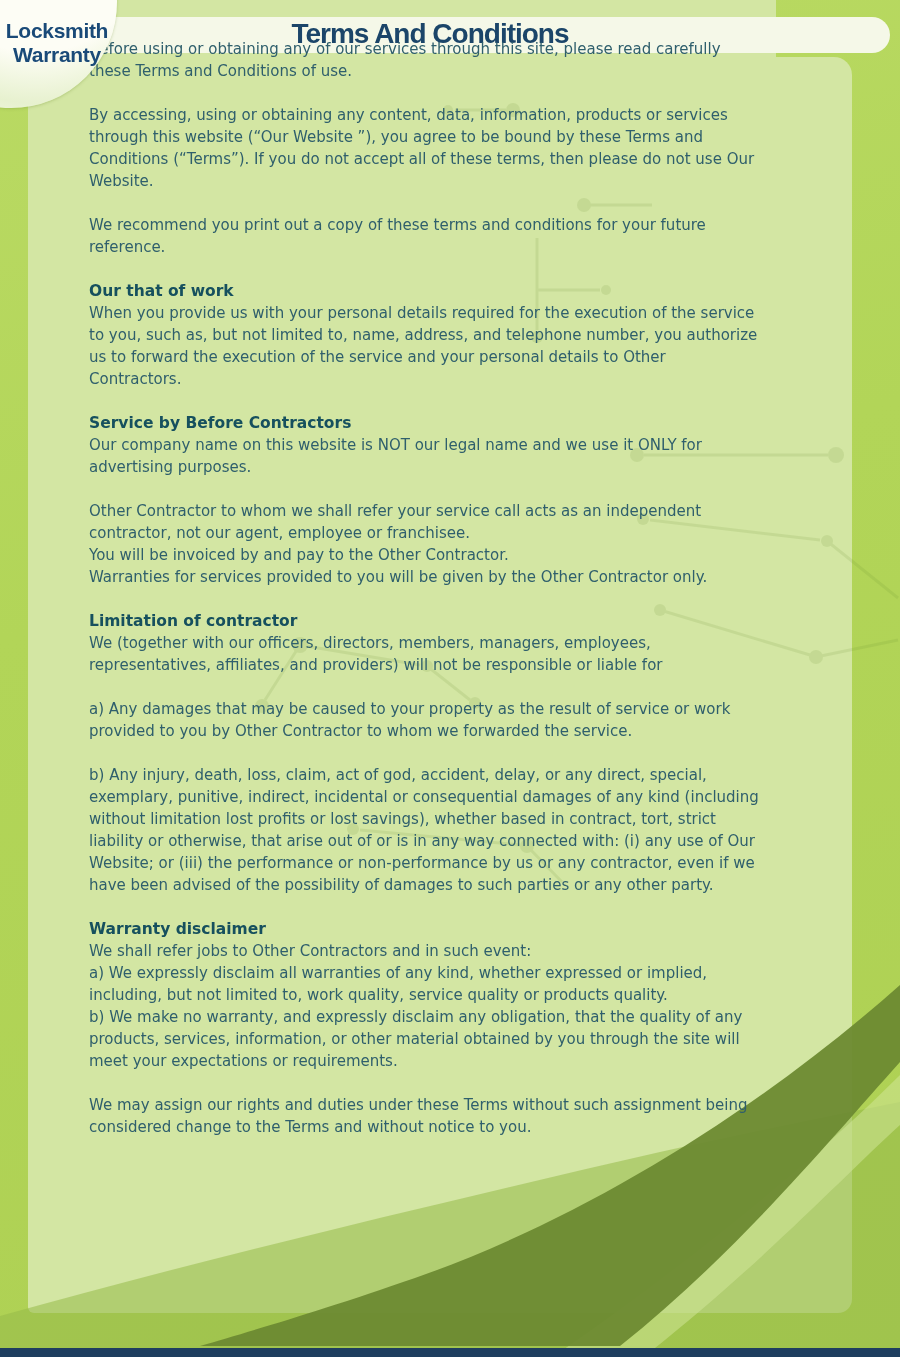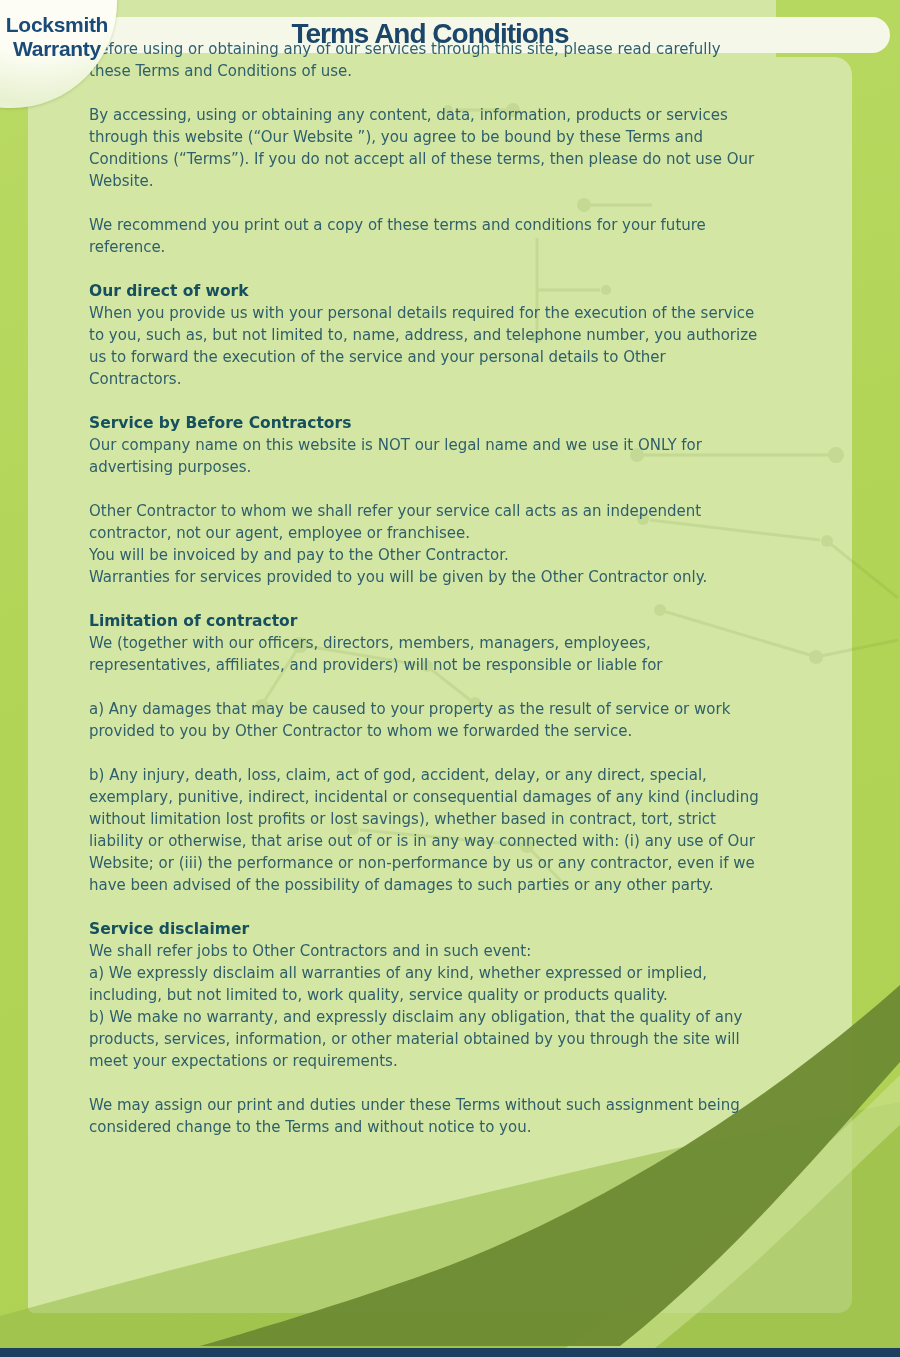--- a/index.html
+++ b/index.html
@@ -27,21 +27,21 @@
     font-weight:bold;font-size:28px;line-height:46px;letter-spacing:-1px;
     color:#1b4569;
   }
   .logo-circle{
     position:absolute;left:-95px;top:-104px;width:212px;height:212px;
     border-radius:50%;z-index:5;
     background:radial-gradient(circle at 62% 22%, #fdfdf5 52%, #e7f1cf 76%, #f6f9e8 95%);
     box-shadow:0 1px 3px rgba(120,150,60,.35);
   }
   .logo-text{
-    position:absolute;left:2px;top:13px;width:110px;z-index:6;
+    position:absolute;left:2px;top:19px;width:110px;z-index:6;
     text-align:center;font-family:"Liberation Sans",sans-serif;
     font-weight:bold;font-size:21px;line-height:24px;letter-spacing:-0.3px;
     color:#1a4a78;
   }
   .content{
     position:absolute;left:89px;top:0;width:745px;z-index:4;
     padding-top:38px;
   }
   .content p{
     margin:0 0 22px 0;font-size:15px;line-height:22px;color:#2f5f6c;
@@ -114,21 +114,21 @@
 <div class="content">
   <p>Before using or obtaining any of our services through this site, please read carefully
 these Terms and Conditions of use.</p>
   <p>By accessing, using or obtaining any content, data, information, products or services
 through this website (“Our Website ”), you agree to be bound by these Terms and
 Conditions (“Terms”). If you do not accept all of these terms, then please do not use Our
 Website.</p>
   <p>We recommend you print out a copy of these terms and conditions for your future
 reference.</p>
 
-  <h2>Our direct of work</h2>
+  <h2>Our that of work</h2>
 
   <p>When you provide us with your personal details required for the execution of the service
 to you, such as, but not limited to, name, address, and telephone number, you authorize
 us to forward the execution of the service and your personal details to Other
 Contractors.</p>
 
   <h2>Service by Before Contractors</h2>
   <p>Our company name on this website is NOT our legal name and we use it ONLY for
 advertising purposes.</p>
   <p>Other Contractor to whom we shall refer your service call acts as an independent
@@ -141,25 +141,25 @@
 representatives, affiliates, and providers) will not be responsible or liable for</p>
   <p>a) Any damages that may be caused to your property as the result of service or work
 provided to you by Other Contractor to whom we forwarded the service.</p>
   <p>b) Any injury, death, loss, claim, act of god, accident, delay, or any direct, special,
 exemplary, punitive, indirect, incidental or consequential damages of any kind (including
 without limitation lost profits or lost savings), whether based in contract, tort, strict
 liability or otherwise, that arise out of or is in any way connected with: (i) any use of Our
 Website; or (iii) the performance or non-performance by us or any contractor, even if we
 have been advised of the possibility of damages to such parties or any other party.</p>
 
-  <h2>Service disclaimer</h2>
+  <h2>Warranty disclaimer</h2>
   <p>We shall refer jobs to Other Contractors and in such event:
 a) We expressly disclaim all warranties of any kind, whether expressed or implied,
 including, but not limited to, work quality, service quality or products quality.
 b) We make no warranty, and expressly disclaim any obligation, that the quality of any
 products, services, information, or other material obtained by you through the site will
 meet your expectations or requirements.</p>
 
-  <p>We may assign our print and duties under these Terms without such assignment being
+  <p>We may assign our rights and duties under these Terms without such assignment being
 considered change to the Terms and without notice to you.</p>
 </div>
 
 <div class="footer-bar"></div>
 
 </body></html>

